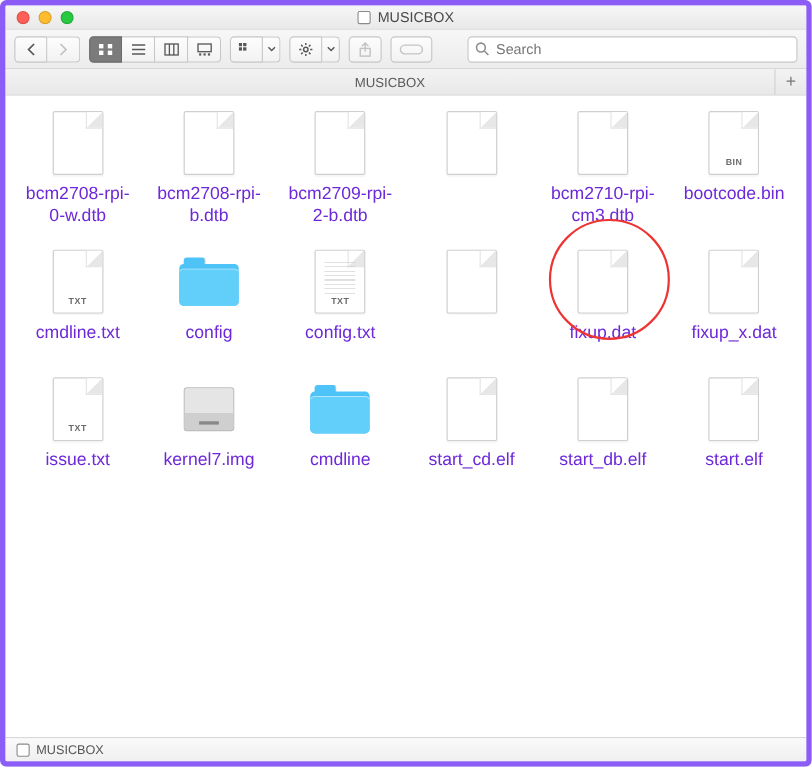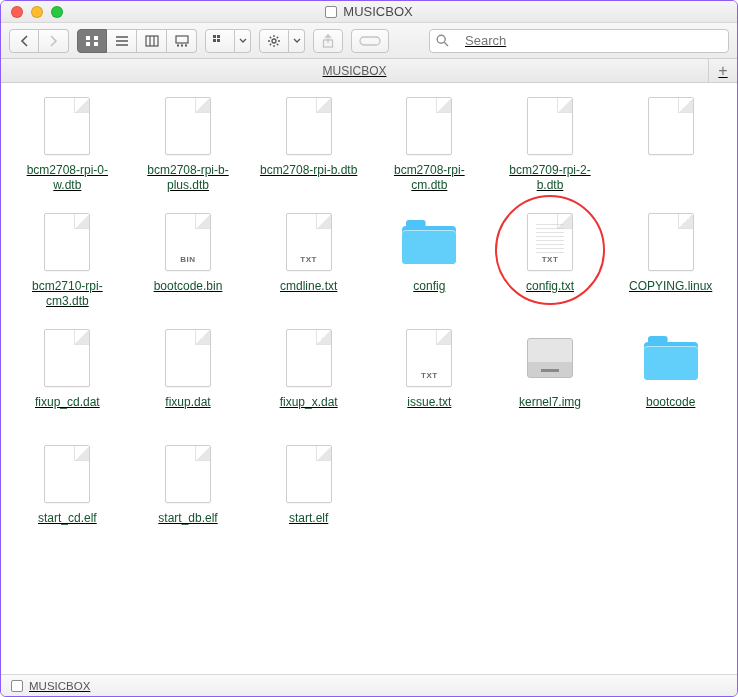--- a/index.html
+++ b/index.html
@@ -1,47 +1,47 @@
 <!DOCTYPE html>
 <html><head>
 <meta charset="utf-8">
 <style>
 * { box-sizing: border-box; margin: 0; padding: 0; font-family: -apple-system, "Helvetica Neue", Arial, sans-serif; }
 body { background: #fff; }
-.window { width: 738px; height: 697px; border: 1px solid #8b5cf6; border-radius: 6px; overflow: hidden; display: flex; flex-direction: column; background: #fff; box-shadow: 0 1px 2px rgba(0,0,0,.05); text-decoration: underline; }
+.window { width: 738px; height: 697px; border: 5px solid #8b5cf6; border-radius: 6px; overflow: hidden; display: flex; flex-direction: column; background: #fff; box-shadow: 0 1px 2px rgba(0,0,0,.05); }
 
 .titlebar { height: 22px; background: linear-gradient(#f6f6f6,#e9e9e9); border-bottom: 1px solid #d7d7d7; display: flex; align-items: center; position: relative; }
 .lights { display: flex; gap: 8px; margin-left: 10px; }
 .light { width: 12px; height: 12px; border-radius: 50%; border: .5px solid rgba(0,0,0,.15); }
 .red { background: #ff5f57; } .yellow { background: #febc2e; } .green { background: #28c840; }
 .title-wrap { position: absolute; left: 0; right: 0; text-align: center; font-size: 13px; color: #4a4a4a; display: flex; align-items: center; justify-content: center; gap: 6px; }
 .drive-glyph { width: 12px; height: 12px; border: 1px solid #8a8a8a; border-radius: 2px; display: inline-block; background: #fff; }
 
 .toolbar { height: 36px; background: linear-gradient(#f7f7f7,#ececec); border-bottom: 1px solid #cfcfcf; display: flex; align-items: center; padding: 0 8px; gap: 8px; }
 .seg { display: flex; }
 .tb-btn { height: 24px; min-width: 30px; padding: 0 7px; background: linear-gradient(#fdfdfd,#f2f2f2); border: 1px solid #c6c6c6; display: flex; align-items: center; justify-content: center; color: #575757; font-size: 13px; }
 .seg .tb-btn:not(:first-child) { border-left: none; }
 .seg .tb-btn:first-child { border-radius: 4px 0 0 4px; }
 .seg .tb-btn:last-child { border-radius: 0 4px 4px 0; }
 .tb-btn.single { border-radius: 4px; }
 .tb-btn.active { background: #7b7b7b; color: #fff; border-color: #6c6c6c; }
 .tb-btn.disabled { color: #c3c3c3; }
-.search { flex: 0 0 300px; margin-left: auto; height: 24px; border: 1px solid #c6c6c6; border-radius: 4px; background: #fff; display: flex; align-items: center; padding: 0 6px; gap: 16px; }
+.search { flex: 0 0 300px; margin-left: auto; height: 24px; border: 1px solid #c6c6c6; border-radius: 4px; background: #fff; display: flex; align-items: center; padding: 0 6px; gap: 6px; }
 .search input { border: none; outline: none; font-size: 13px; flex: 1; color: #555; background: transparent; }
 .icon { display: inline-flex; }
 
 .tabbar { height: 24px; background: linear-gradient(#f3f3f3,#e8e8e8); border-bottom: 1px solid #cfcfcf; display: flex; align-items: stretch; }
 .tab { flex: 1; display: flex; align-items: center; justify-content: center; font-size: 12px; color: #5a5a5a; border-right: 1px solid #cfcfcf; }
 .tab-add { width: 28px; display: flex; align-items: center; justify-content: center; color: #777; font-size: 16px; }
 
 .content { flex: 1; overflow: auto; padding: 12px 8px 4px 8px; background: #fff; position: relative; }
 .grid { display: grid; grid-template-columns: repeat(6, 1fr); gap: 18px 4px; }
 .item { display: flex; flex-direction: column; align-items: center; gap: 6px; cursor: default; position: relative; }
 .thumb { width: 62px; height: 62px; position: relative; display: flex; align-items: center; justify-content: center; }
-.label { font-size: 12px; color: #14532d; text-align: center; line-height: 1.25; max-width: 100px; word-break: break-word; min-height: 30px; }
+.label { font-size: 16px; color: #6d28d9; text-align: center; line-height: 1.25; max-width: 100px; word-break: break-word; min-height: 30px; }
 
 
 .page { width: 46px; height: 58px; background: #fff; border: 1px solid #cfcfcf; border-radius: 2px; position: relative; box-shadow: 0 1px 1px rgba(0,0,0,.04); }
 .page::before { content: ""; position: absolute; top: 0; right: 0; width: 14px; height: 14px; background: linear-gradient(135deg, #fff 0 50%, #e7e7e7 50% 100%); border-left: 1px solid #e3e3e3; border-bottom: 1px solid #e3e3e3; }
 .badge { position: absolute; bottom: 6px; left: 50%; transform: translateX(-50%); font-size: 8px; font-weight: 600; letter-spacing: .5px; color: #6a6a6a; }
 
 
 .folder { width: 54px; height: 44px; position: relative; }
 .folder .back { position: absolute; inset: 6px 0 0 0; background: #4ec3f7; border-radius: 4px; }
 .folder .tab { position: absolute; top: 0; left: 4px; width: 20px; height: 10px; background: #4ec3f7; border-radius: 3px 3px 0 0; }
@@ -214,33 +214,21 @@
         <div class="item">
           <div class="thumb">
             <div class="page"></div>
           </div>
           <div class="label">bcm2708-rpi-0-w.dtb</div>
         </div>
         <div class="item">
           <div class="thumb">
             <div class="page"></div>
           </div>
-          <div class="label">bcm2708-rpi-b-plus.dtb</div>
-        </div>
-        <div class="item">
-          <div class="thumb">
-            <div class="page"></div>
-          </div>
           <div class="label">bcm2708-rpi-b.dtb</div>
-        </div>
-        <div class="item">
-          <div class="thumb">
-            <div class="page"></div>
-          </div>
-          <div class="label">bcm2708-rpi-cm.dtb</div>
         </div>
         <div class="item">
           <div class="thumb">
             <div class="page"></div>
           </div>
           <div class="label">bcm2709-rpi-2-b.dtb</div>
         </div>
         <div class="item">
           <div class="thumb">
             <div class="page"></div>
@@ -283,27 +271,20 @@
             <div class="page lines">
               <span class="badge">TXT</span>
             </div>
           </div>
           <div class="label">config.txt</div>
         </div>
         <div class="item">
           <div class="thumb">
             <div class="page"></div>
           </div>
-          <div class="label">COPYING.linux</div>
-        </div>
-        <div class="item">
-          <div class="thumb">
-            <div class="page"></div>
-          </div>
-          <div class="label">fixup_cd.dat</div>
         </div>
         <div class="item">
           <div class="thumb">
             <div class="page"></div>
           </div>
           <div class="label">fixup.dat</div>
         </div>
         <div class="item">
           <div class="thumb">
             <div class="page"></div>
@@ -325,21 +306,21 @@
           <div class="label">kernel7.img</div>
         </div>
         <div class="item">
           <div class="thumb">
             <div class="folder">
               <div class="tab"></div>
               <div class="back"></div>
               <div class="front"></div>
             </div>
           </div>
-          <div class="label">bootcode</div>
+          <div class="label">cmdline</div>
         </div>
         <div class="item">
           <div class="thumb">
             <div class="page"></div>
           </div>
           <div class="label">start_cd.elf</div>
         </div>
         <div class="item">
           <div class="thumb">
             <div class="page"></div>

